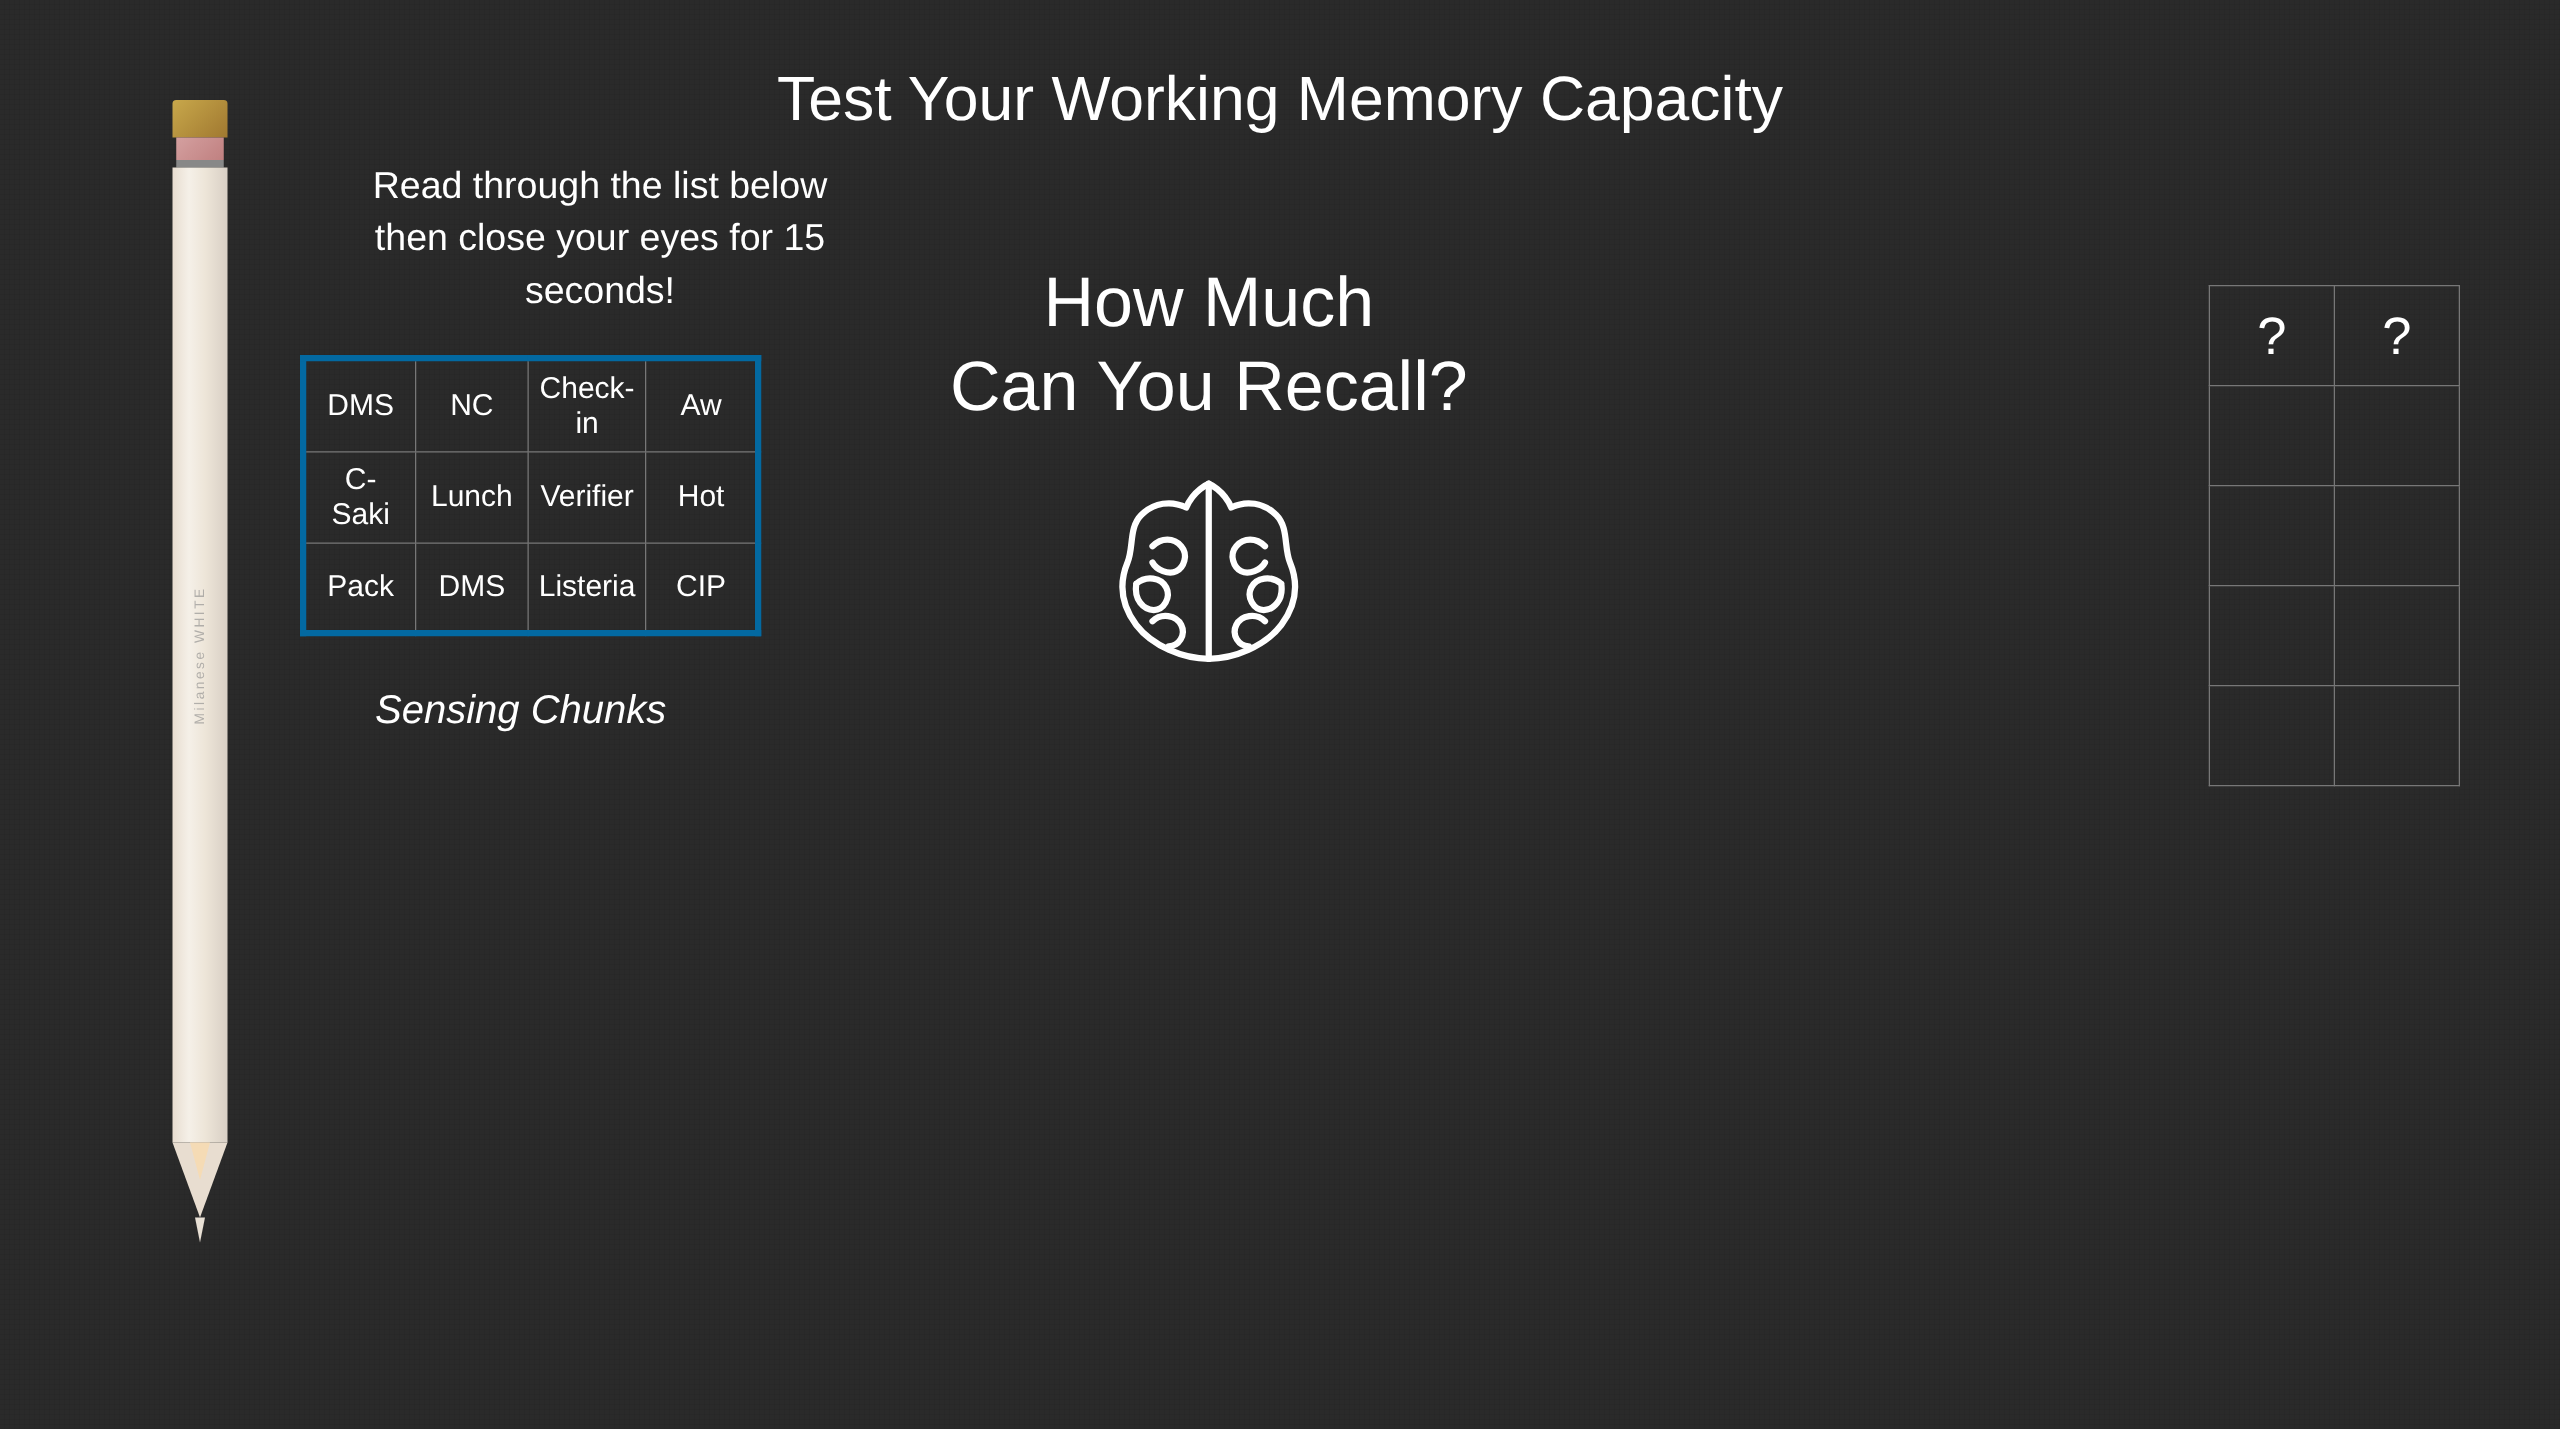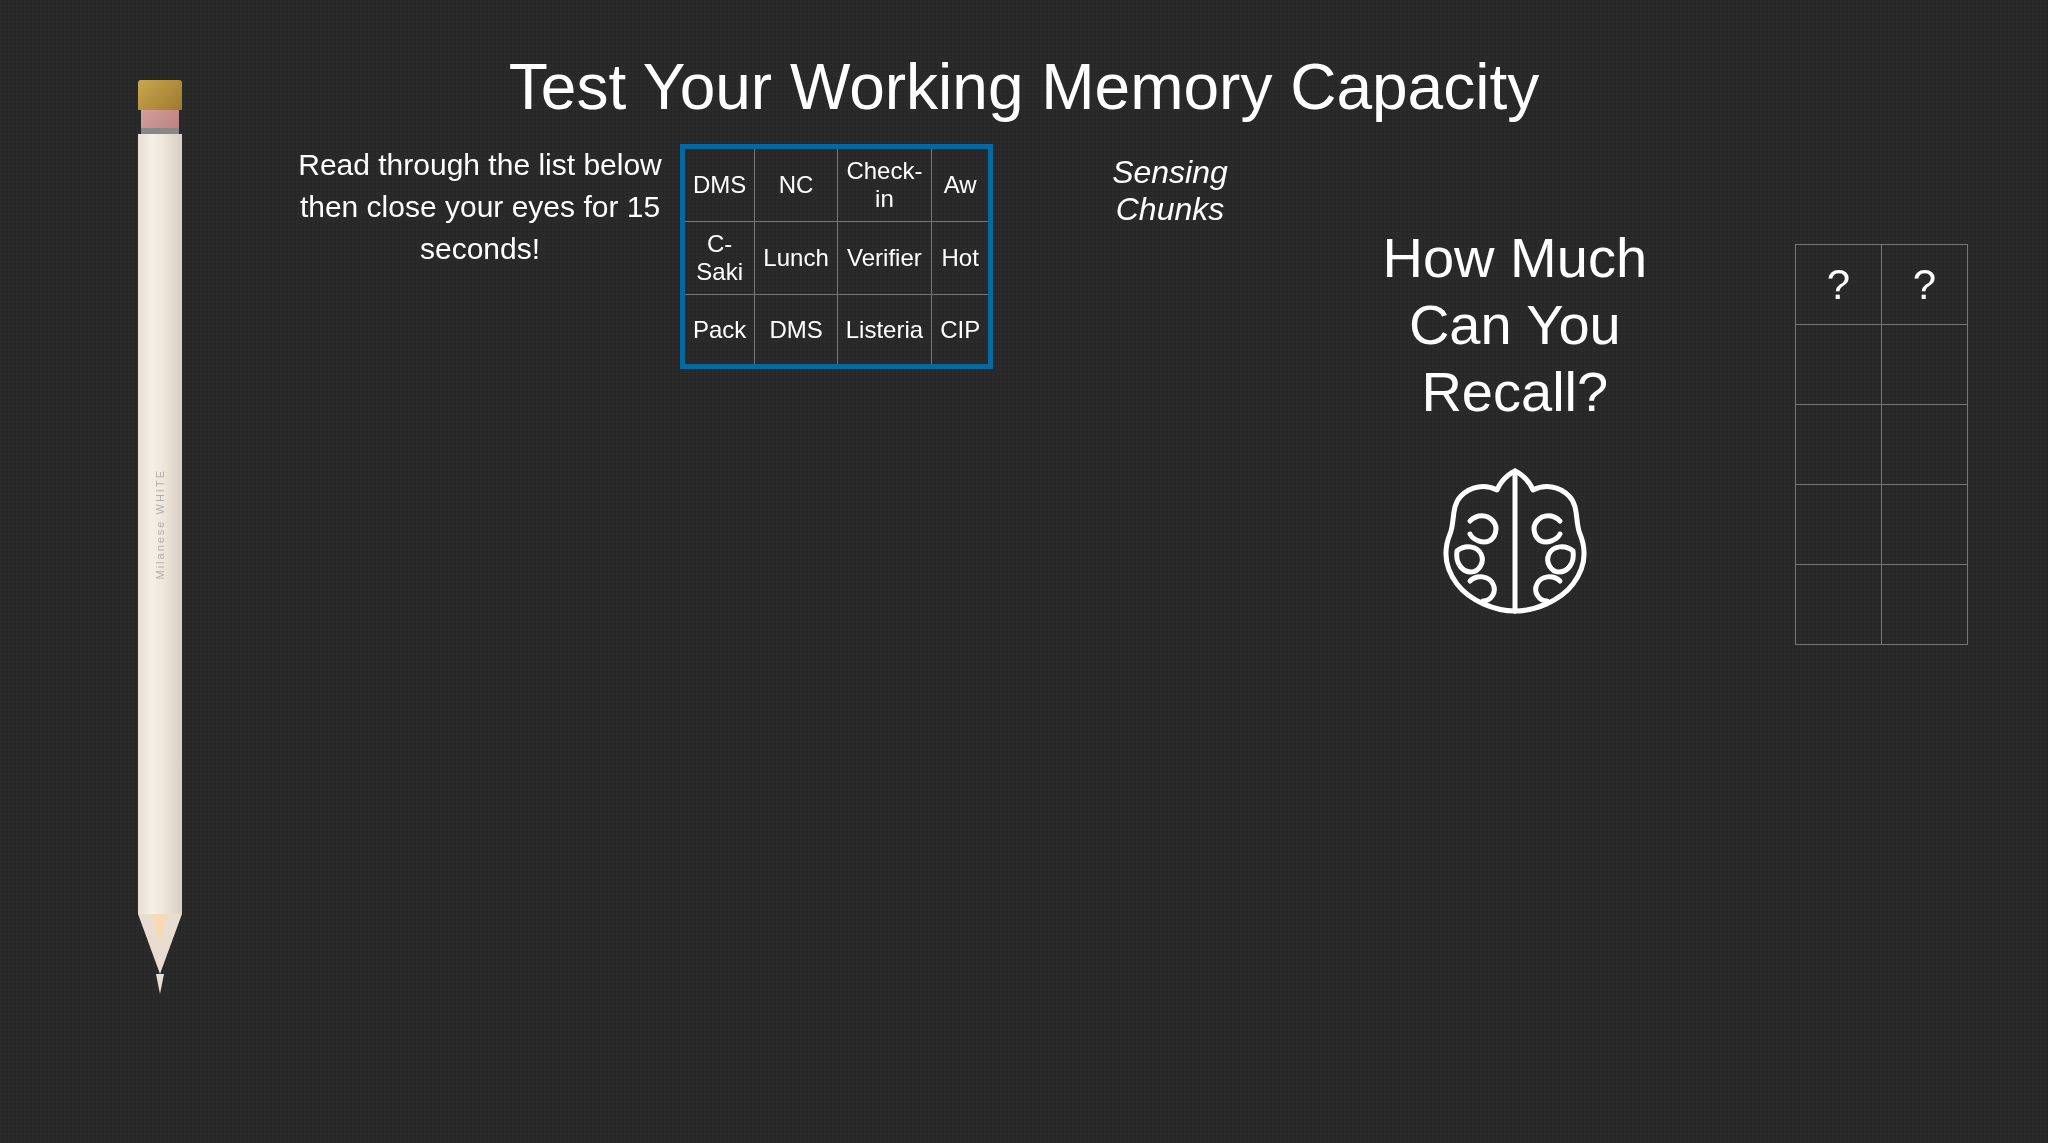--- a/index.html
+++ b/index.html
@@ -13,21 +13,21 @@
         repeating-linear-gradient(90deg, transparent, transparent 3px, rgba(0,0,0,0.05) 3px, rgba(0,0,0,0.05) 4px);
       color: #ffffff;
       font-family: 'Helvetica Neue', Helvetica, Arial, sans-serif;
       overflow: hidden;
       position: relative;
     }
 
     
     .page-title {
       text-align: center;
-      font-size: 64px;
+      font-size: 50px;
       font-weight: 400;
       padding-top: 50px;
       letter-spacing: 0px;
       color: #ffffff;
     }
 
     
     .pencil-container {
       position: absolute;
       left: 130px;
@@ -122,22 +122,23 @@
       flex-direction: row;
       align-items: flex-start;
       padding-left: 240px;
       padding-top: 20px;
       gap: 80px;
     }
 
     
     .left-panel {
       display: flex;
-      flex-direction: row;
+      flex-direction: column;
       align-items: flex-start;
+      gap: 30px;
     }
 
     .instruction-text {
       font-size: 30px;
       line-height: 1.4;
       color: #ffffff;
       max-width: 400px;
       text-align: center;
       margin-left: 40px;
     }
@@ -158,21 +159,21 @@
       color: #ffffff;
       padding: 8px;
     }
 
     
     .caption {
       font-style: italic;
       font-size: 32px;
       color: #ffffff;
       text-align: center;
-      margin-left: 112px;
+      margin-left: 60px;
       margin-top: 10px;
     }
 
     
     .middle-panel {
       display: flex;
       flex-direction: column;
       align-items: center;
       justify-content: center;
       padding-top: 80px;

